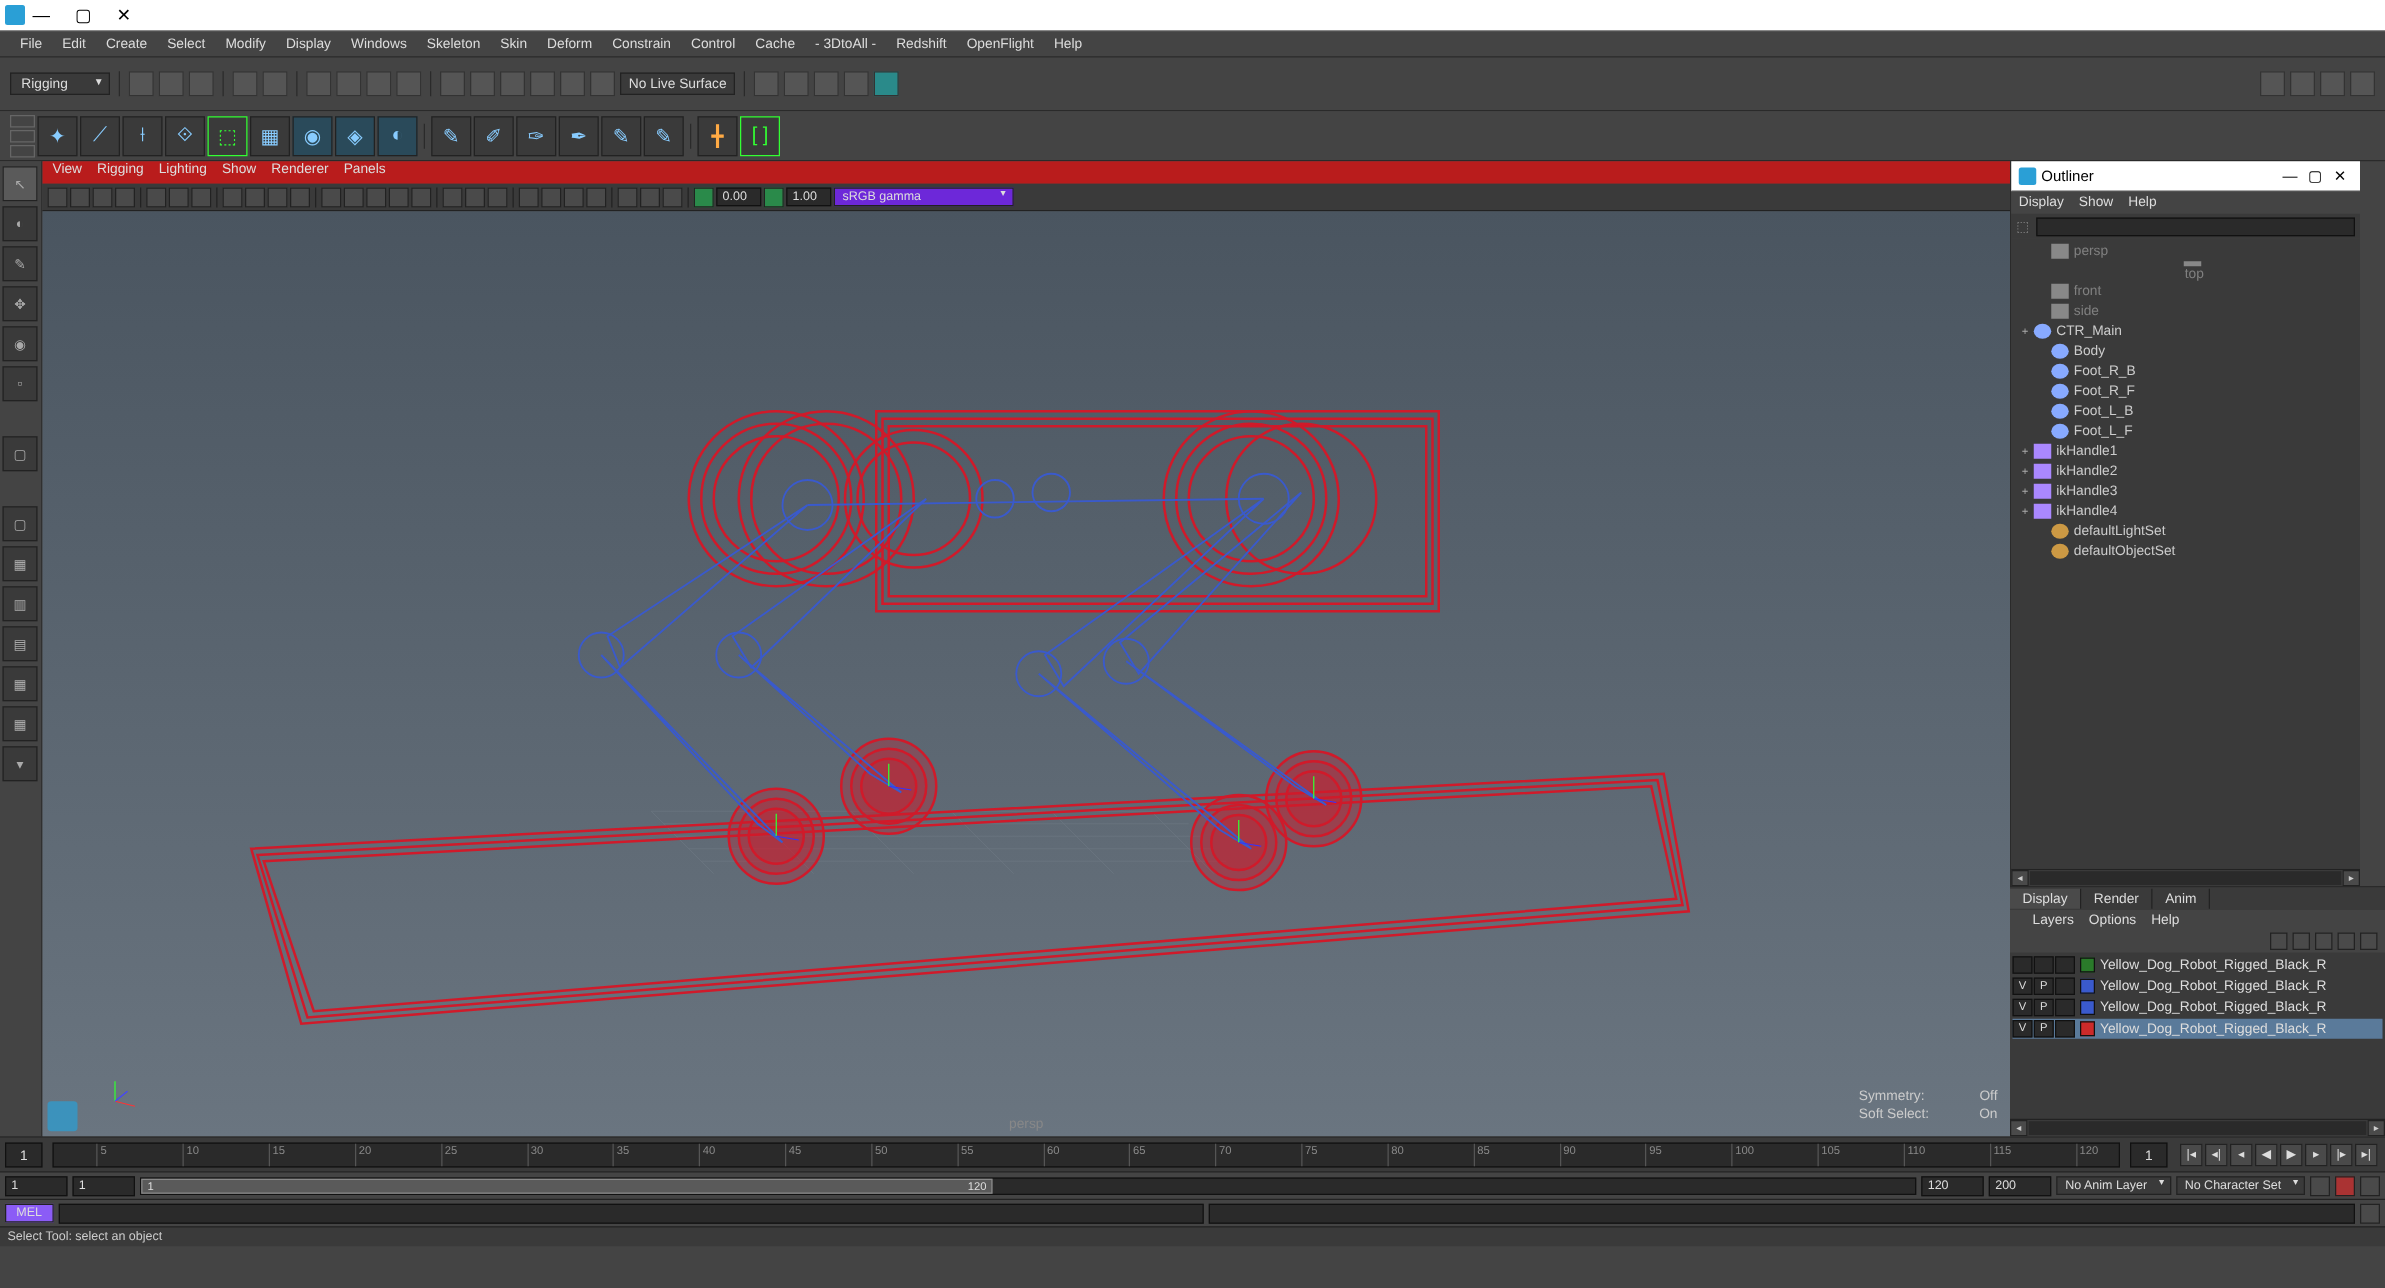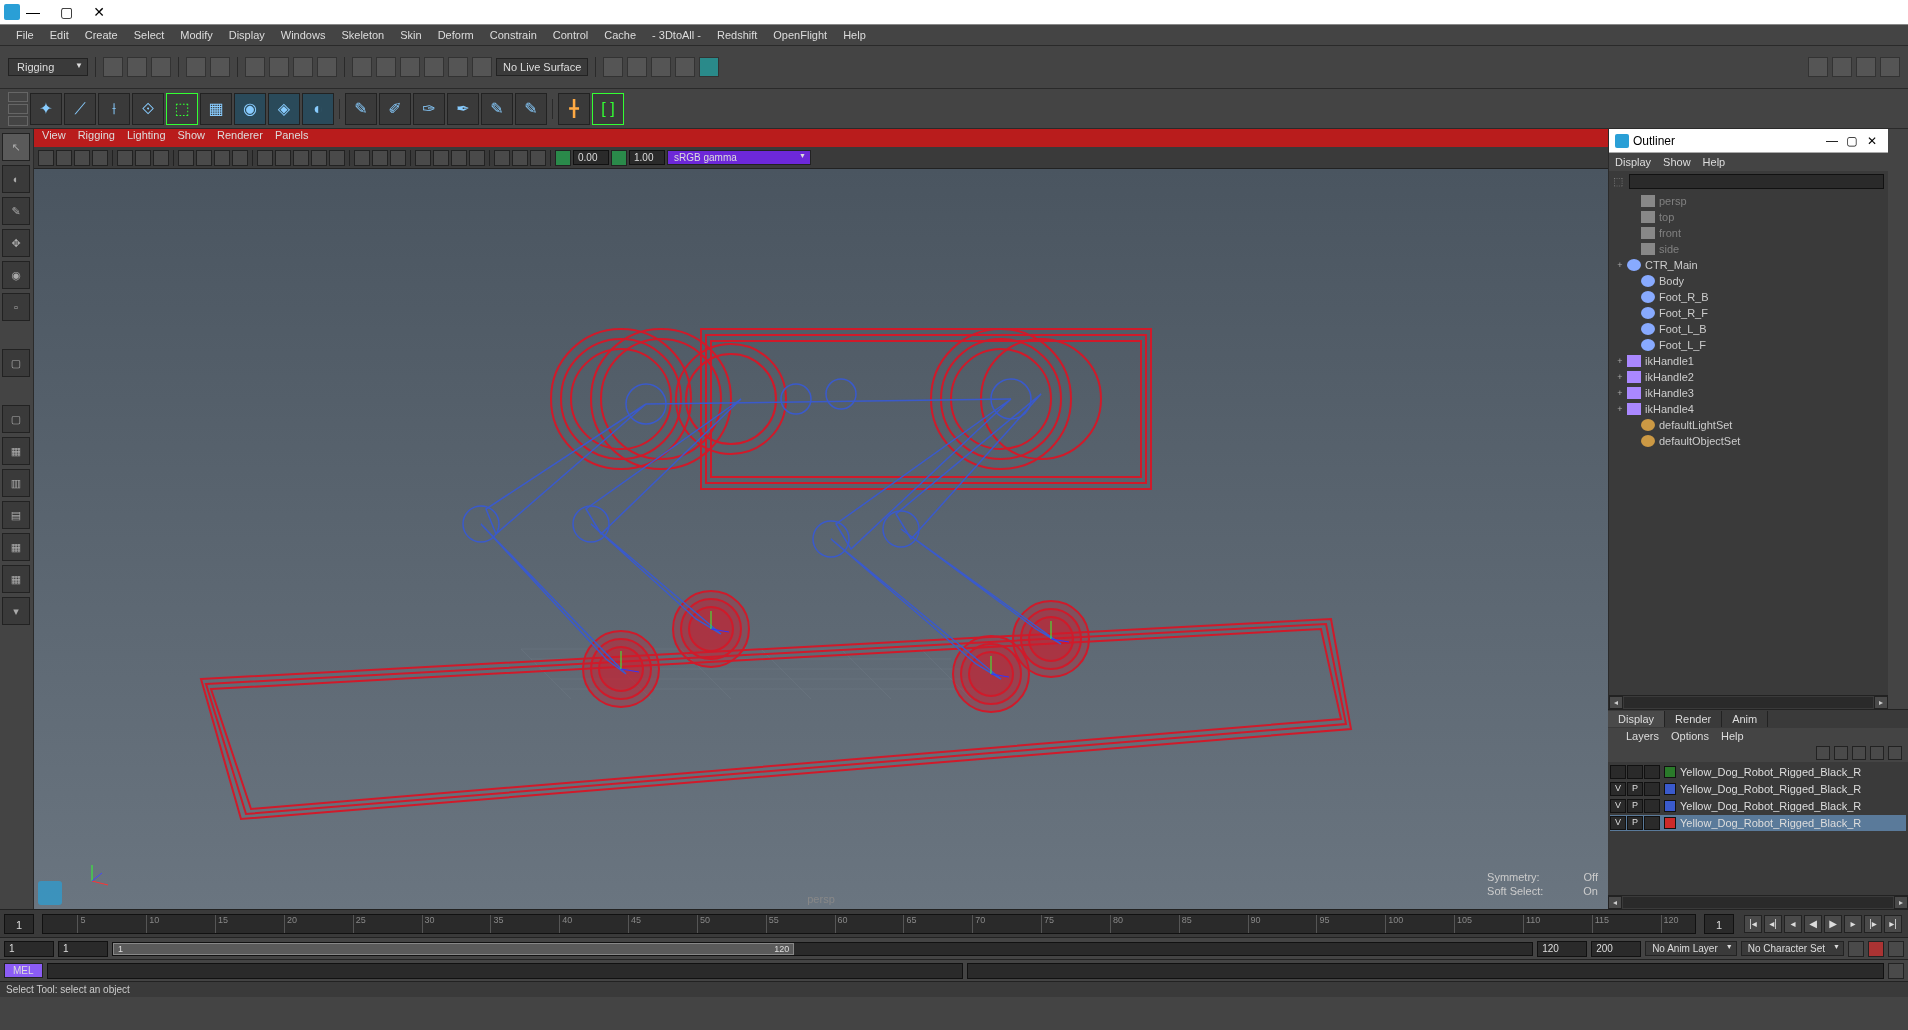--- a/index.html
+++ b/index.html
@@ -419,21 +419,21 @@
       <div class="outliner-search">
         <span style="width:16px;color:#888;">⬚</span>
         <input style="">
       </div>
       <div class="outliner-tree" id="outliner-tree">
           <div class="tree-item dimmed" style="padding-left: 18px;">
             <span class="expand"></span>
             <span class="node-icon cam"></span>
             <span>persp</span>
           </div>
-          <div class="tree-item dimmed" style="padding-left: 18px;">
+          <div class="tree-item dimmed" style="padding-left: 18px; flex-direction: column;">
             <span class="expand"></span>
             <span class="node-icon cam"></span>
             <span>top</span>
           </div>
           <div class="tree-item dimmed" style="padding-left: 18px;">
             <span class="expand"></span>
             <span class="node-icon cam"></span>
             <span>front</span>
           </div>
           <div class="tree-item dimmed" style="padding-left: 18px;">

